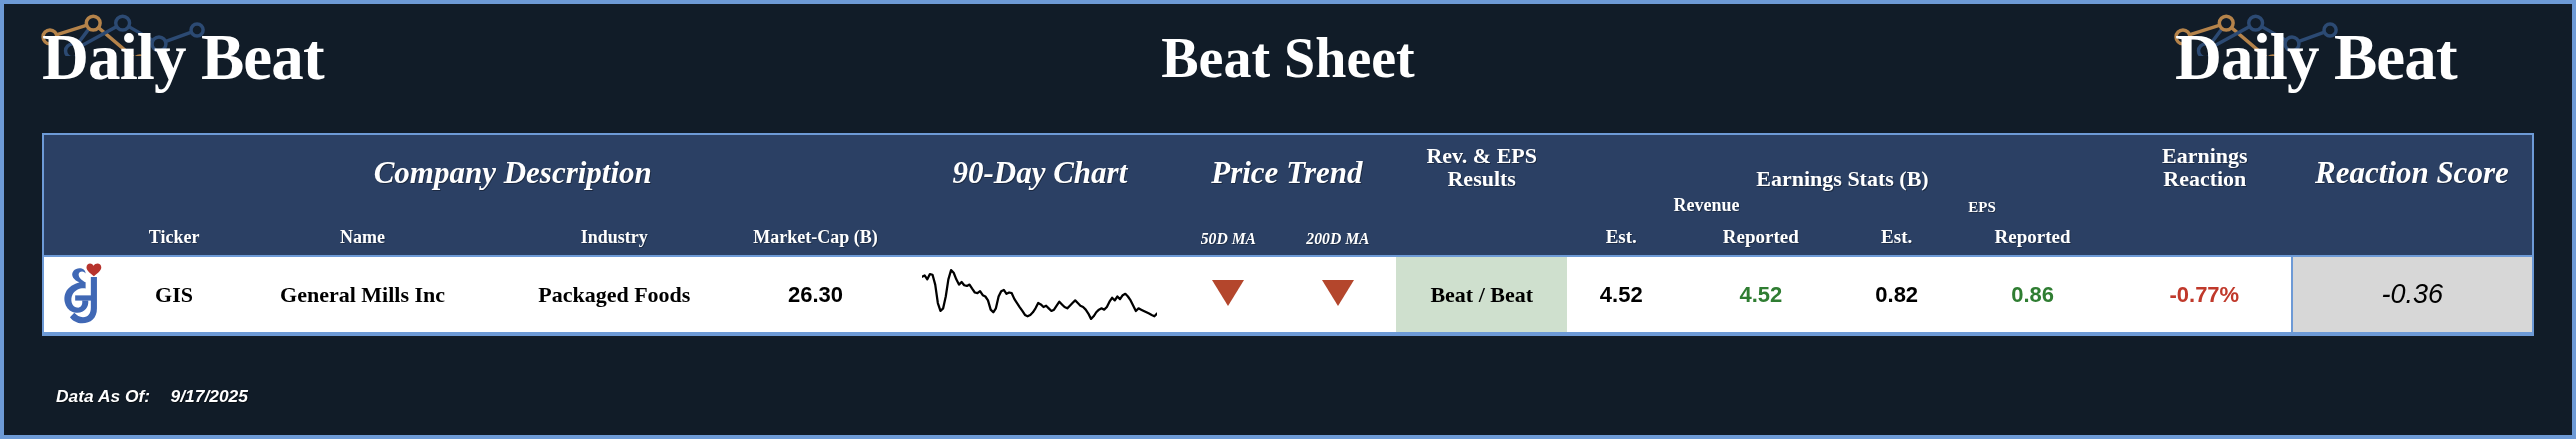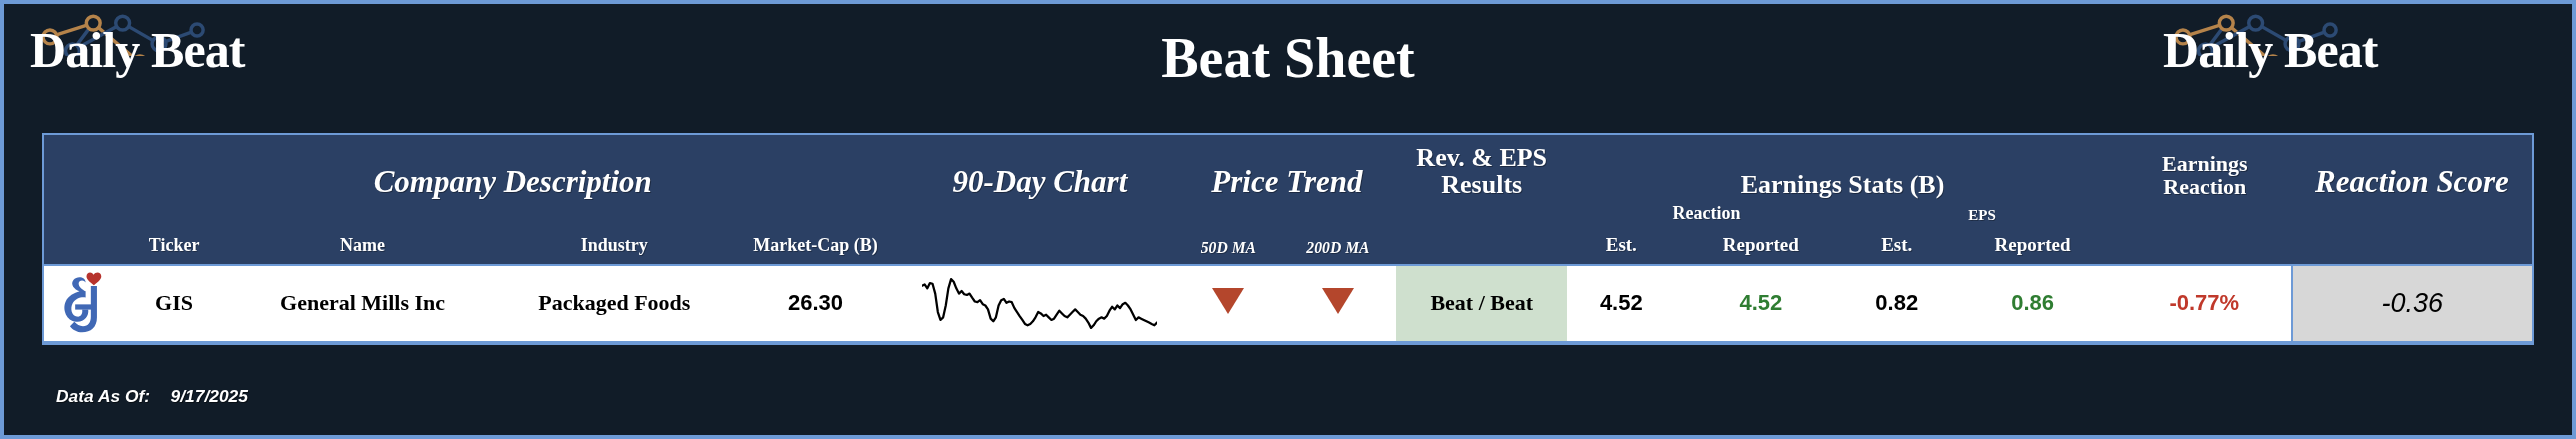--- a/index.html
+++ b/index.html
@@ -45,24 +45,24 @@
     left: 0;
     width: 244px;
     height: 45px;
   }
   .brand.left .brand-mark  { left: 7px; }
   .brand.right .brand-mark { left: 7px; }
 
   .brand-word {
     position: absolute;
     top: 15.7px;
-    left: 0;
-    font-family: "Liberation Serif", serif;
-    font-weight: 700;
-    font-size: 50px;
+    left: 12px;
+    font-family: "Liberation Serif", serif;
+    font-weight: 700;
+    font-size: 65px;
     letter-spacing: -0.9px;
     color: #ffffff;
     white-space: nowrap;
     line-height: 1;
   }
 
   #sheet-title {
     position: absolute;
     top: 26px;
     left: 0;
@@ -106,21 +106,21 @@
     font-style: italic;
     font-weight: 700;
     font-size: 31px;
     color: #ffffff;
     padding: 8.7px 0 1.7px 0;
     line-height: 1.06;
     text-shadow: 0.9px 0.9px 0 rgba(0,0,0,.35);
   }
   .grp.upright {
     font-style: normal;
-    font-size: 26px;
+    font-size: 22px;
   }
   .grp.small {
     font-size: 22px;
   }
   .grp-spacer { height: 33px; }
 
   .sub {
     font-family: "Liberation Serif", serif;
     font-weight: 700;
     font-size: 18px;
@@ -292,21 +292,21 @@
         <tr>
           <td></td>
           <td></td>
           <td></td>
           <td></td>
           <td></td>
           <td></td>
           <td></td>
           <td></td>
           <td></td>
-          <td class="sub" colspan="2">Reaction</td>
+          <td class="sub" colspan="2">Revenue</td>
           <td class="sub mini" colspan="2">EPS</td>
           <td></td>
           <td></td>
         </tr>
 
         <tr>
           <td></td>
           <td class="sub">Ticker</td>
           <td class="sub">Name</td>
           <td class="sub">Industry</td>

